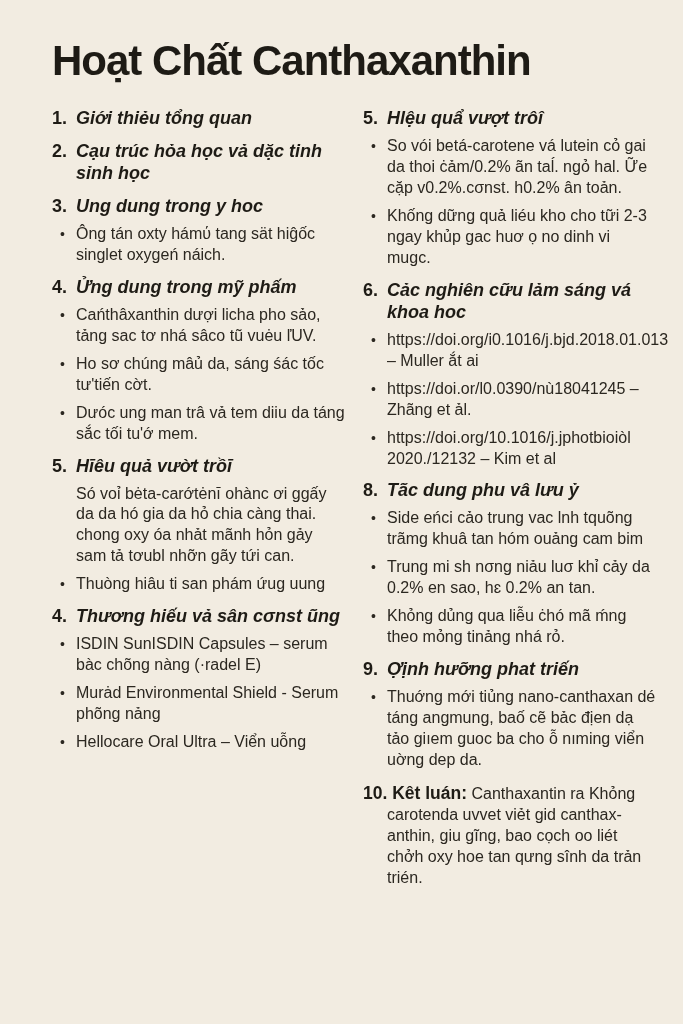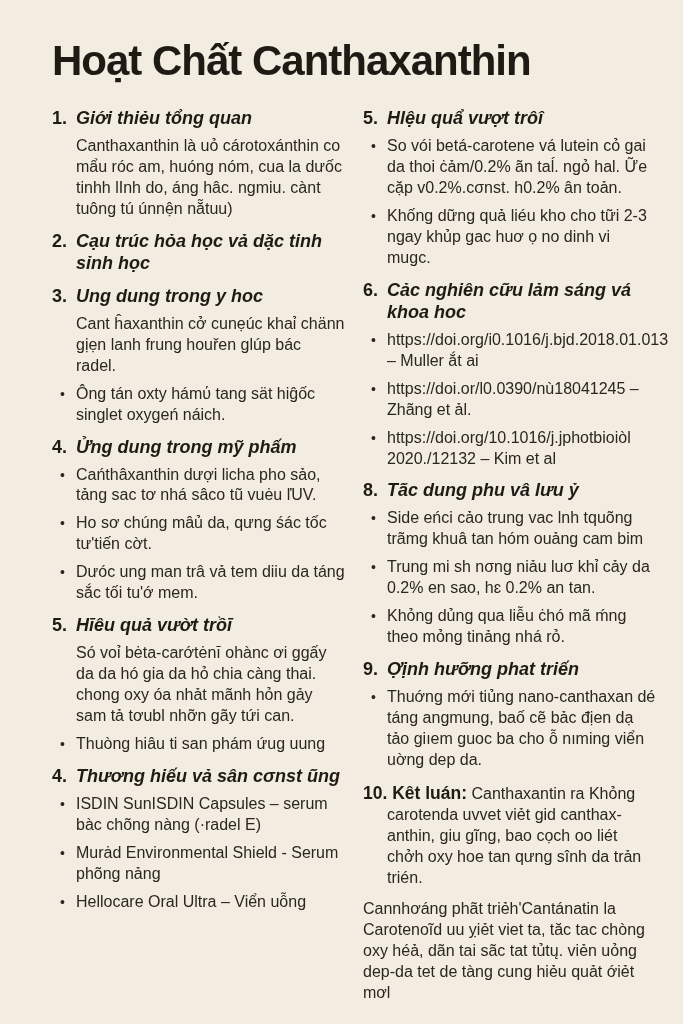--- a/index.html
+++ b/index.html
@@ -69,51 +69,49 @@
 
 <div class="page">
   <h1 class="doc-title">Hoạt Chất Canthaxanthin</h1>
   <div class="columns">
     <div class="col" id="col-left">
         <div class="section">
           <div class="sec-head">
             <span class="num">1.</span>
             <span class="sec-title">Giới thiẻu tổng quan</span>
           </div>
-          <p class="para">Canthaxanthin là uỏ cárotoxánthin co mẩu róc am, huóng nóm, cua la dưốc tinhh lInh do, áng hâc. ngmiu. cànt tuông tú únnện nẵtuu)</p>
         </div>
         <div class="section">
           <div class="sec-head">
             <span class="num">2.</span>
             <span class="sec-title">Cạu trúc hỏa học vả dặc tinh sỉnh học</span>
           </div>
         </div>
         <div class="section">
           <div class="sec-head">
             <span class="num">3.</span>
             <span class="sec-title">Ung dung trong y hoc</span>
           </div>
-          <p class="para">Cant ĥaxanthin cở cunẹúc khaỉ chänn gịẹn lanh frung houřen glúp bác radel.</p>
           <div class="bullet">
             <span class="dot">•</span>
             <span class="btext">Ông tán oxty hámύ tang sät hiĝốc singlet oxygeń náich.</span>
           </div>
         </div>
         <div class="section">
           <div class="sec-head">
             <span class="num">4.</span>
             <span class="sec-title">Ửng dung trong mỹ phấm</span>
           </div>
           <div class="bullet">
             <span class="dot">•</span>
             <span class="btext">Cańthâxanthin dượi licha pho sảo, tảng sac tơ nhá sâco tũ vuėu ľUV.</span>
           </div>
           <div class="bullet">
             <span class="dot">•</span>
-            <span class="btext">Ho sơ chúng mâủ da, qưng śác tốc tư'tiến cờt.</span>
+            <span class="btext">Ho sơ chúng mâủ da, sáng śác tốc tư'tiến cờt.</span>
           </div>
           <div class="bullet">
             <span class="dot">•</span>
             <span class="btext">Dưóc ung man trâ vả tem diiu da táng sắc tối tu'ớ mem.</span>
           </div>
         </div>
         <div class="section">
           <div class="sec-head">
             <span class="num">5.</span>
             <span class="sec-title">Hīêu quả vườt trồī</span>
@@ -198,16 +196,15 @@
           <div class="sec-head">
             <span class="num">9.</span>
             <span class="sec-title">Ợịnh hưỡng phat triến</span>
           </div>
           <div class="bullet">
             <span class="dot">•</span>
             <span class="btext">Thuớng mới tiủng nano-canthaxan dé táng angmung, baố cẽ bảc địen dạ tảo giıem guoc ba cho ỗ nıming viển uờng dep da.</span>
           </div>
         </div>
         <p class="inline-sec"><strong class="inline-head">10. Kêt luán:</strong><span> Canthaxantin ra Khỏng carotenda uvvet viẻt gid canthax-anthin, giu gĩng, bao cọch oo liét chởh oxy hoe tan qưng sînh da trản trién.</span></p>
-        <p class="closing">Cannhơáng phãt triẻh'Cantánatin la Carotenoĩd uu ỵiẻt viet ta, tăc tac chòng oxy héả, dãn tai sãc tat tủtų. viẻn uỏng dep-da tet de tàng cung hiẻu quảt ớiẻt mơl</p>
       </div>
   </div>
 </div>
 
 </body></html>

